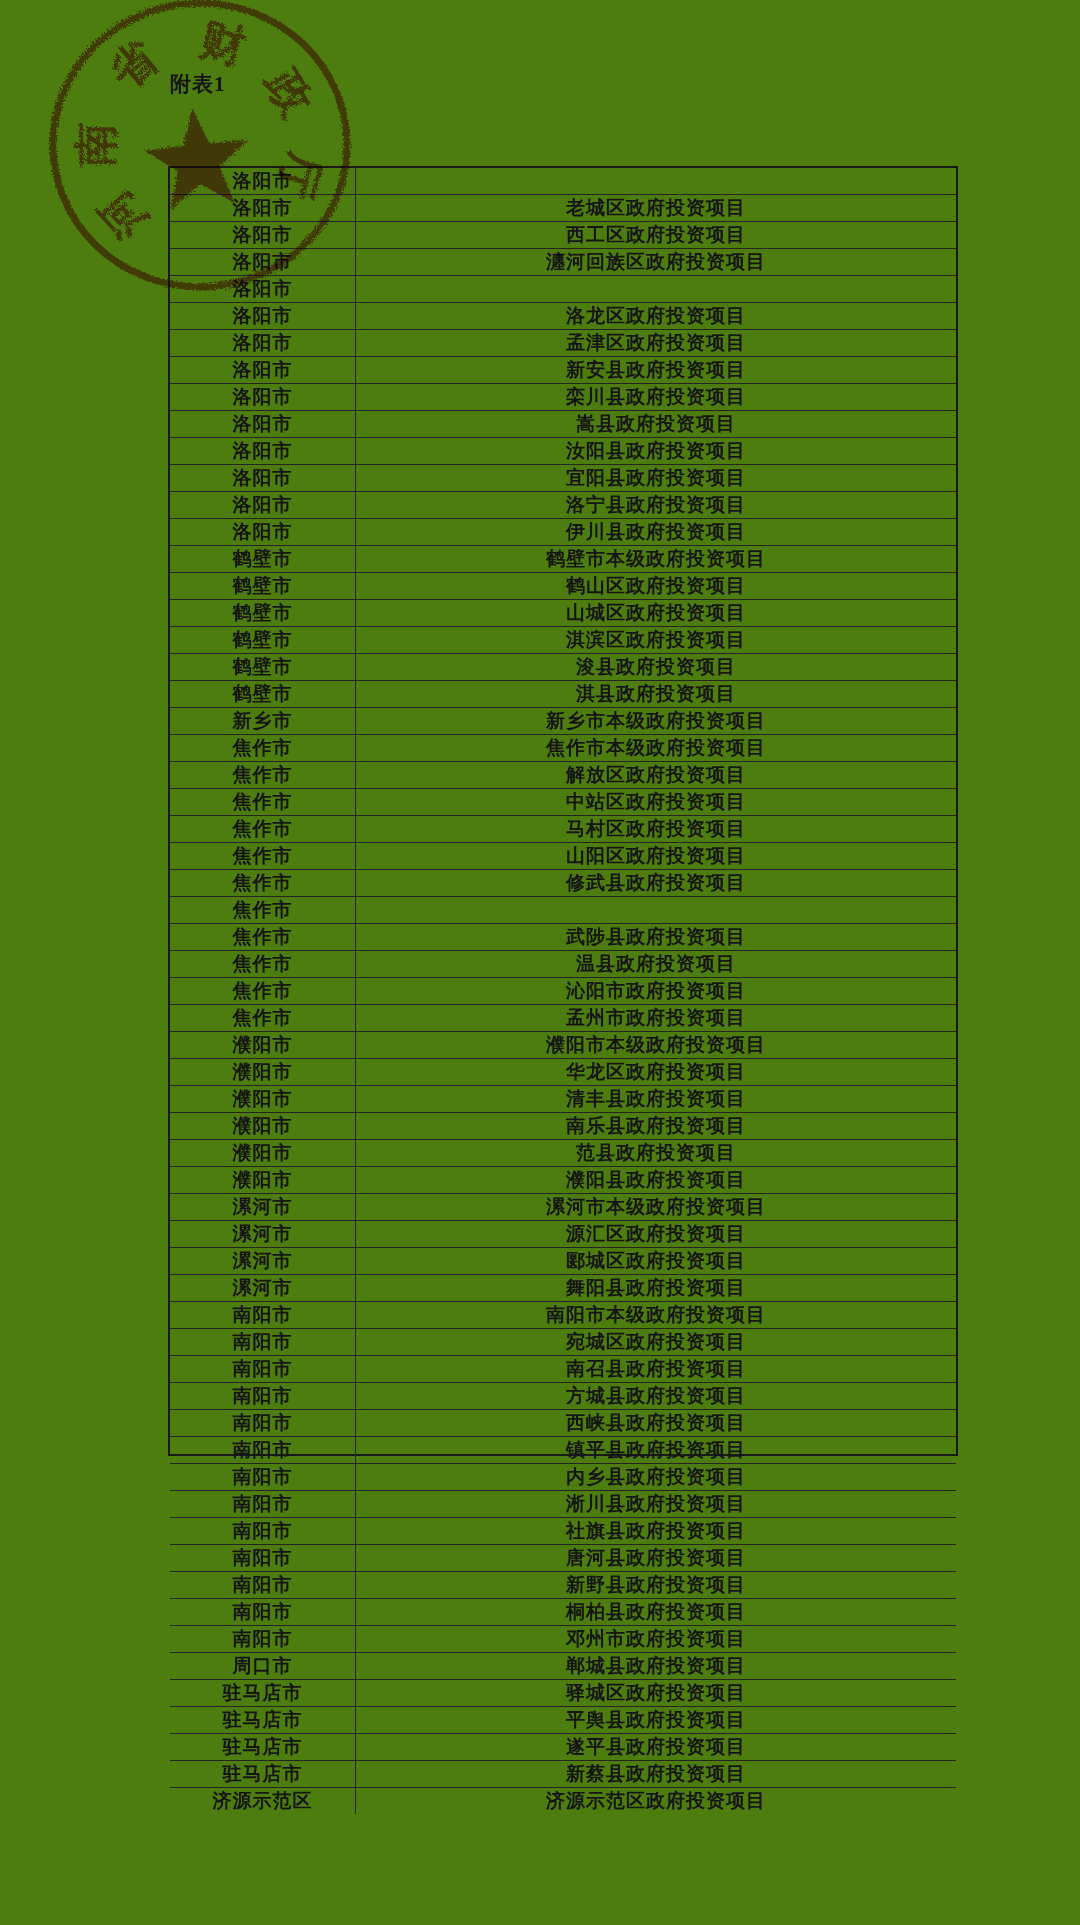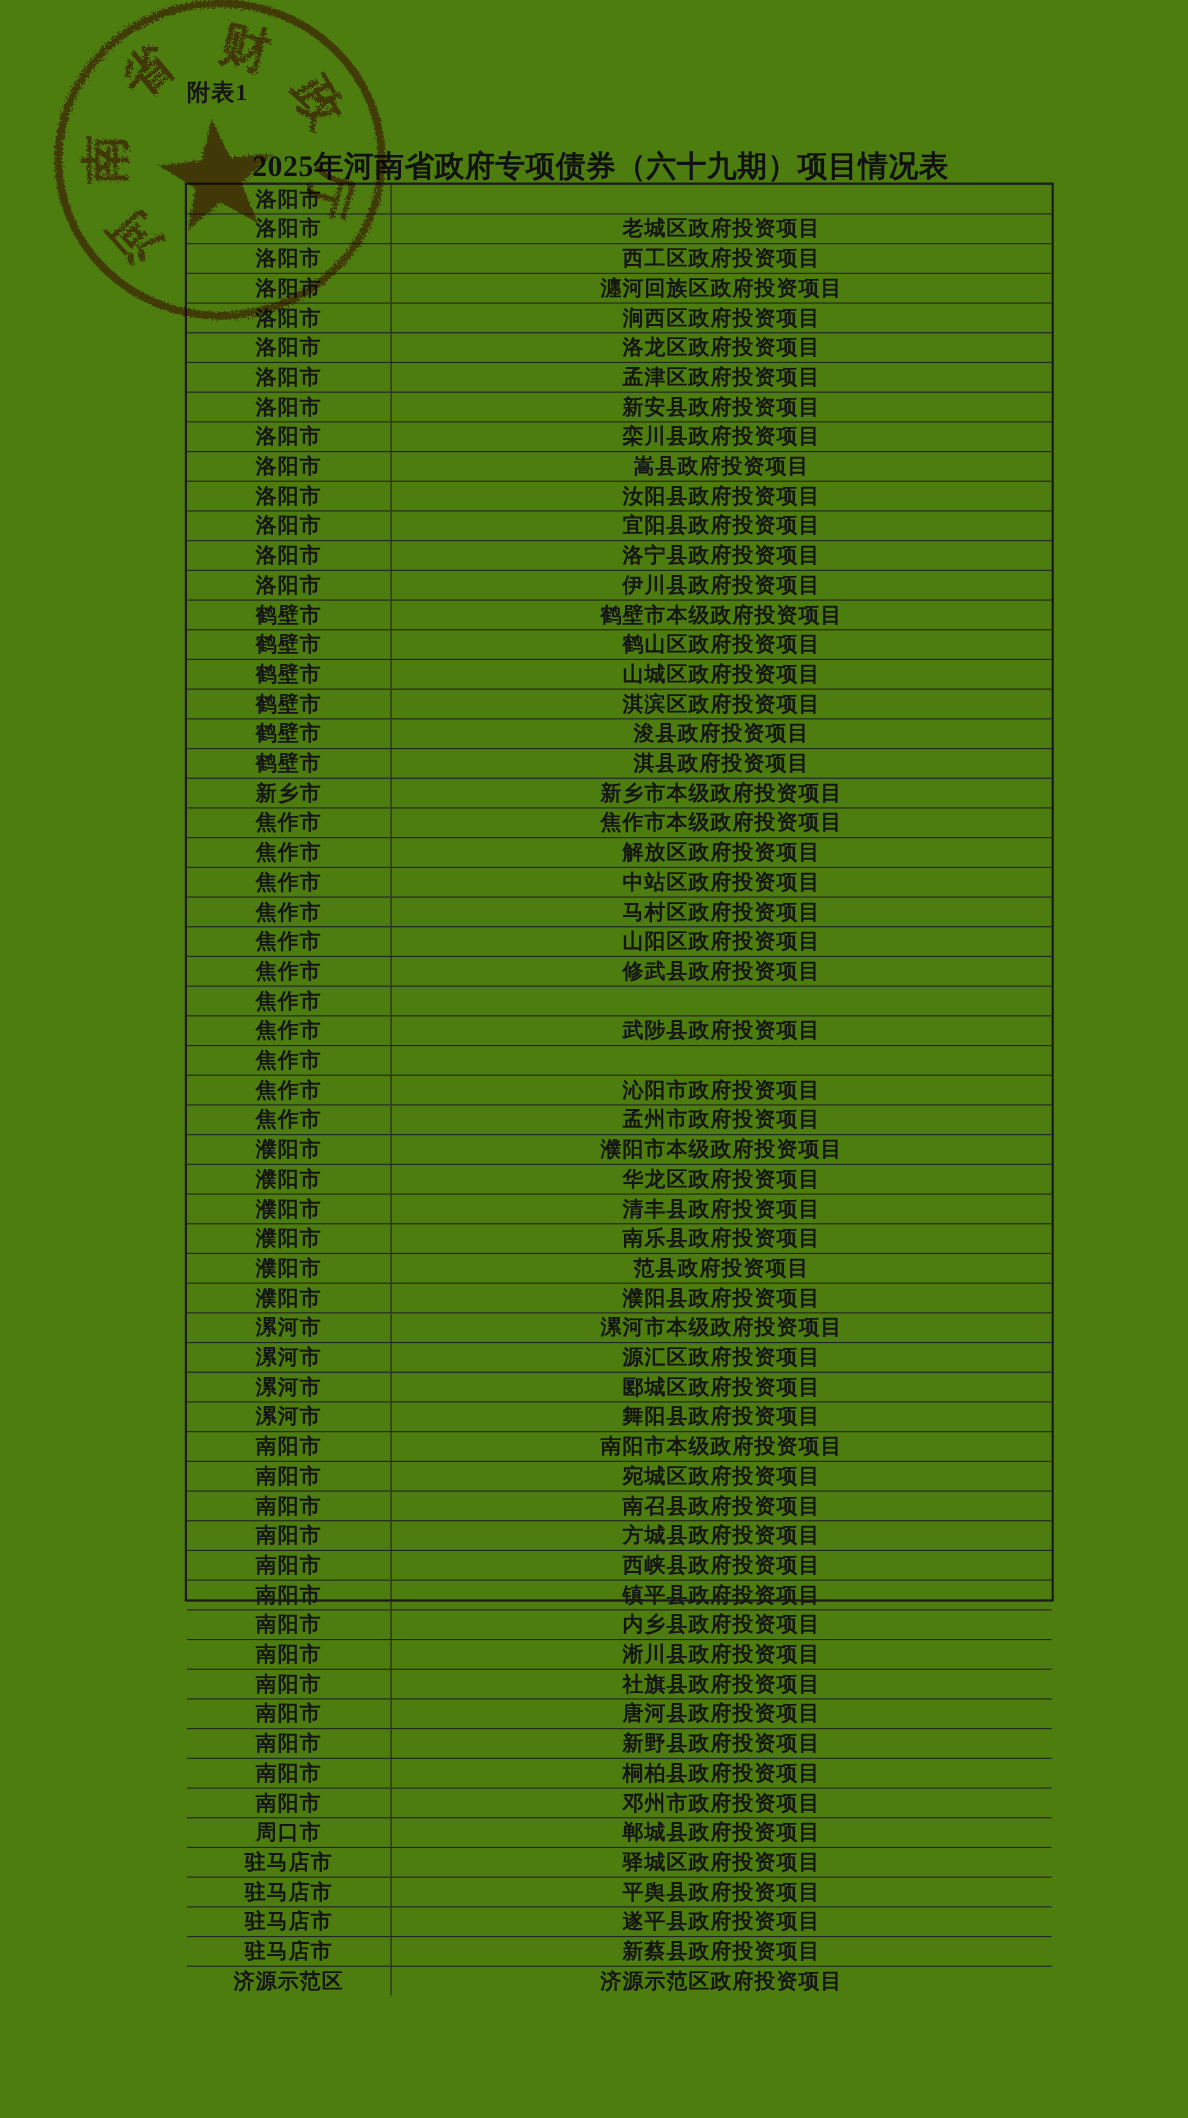--- a/index.html
+++ b/index.html
@@ -100,42 +100,40 @@
     text-anchor: middle;
   }
 </style>
 </head>
 <body>
 
 <div class="page">
 
   <div class="attachment-label">附表1</div>
 
-  <div class="page-title">2025年河南省政府专项债券（六十九期）项目情况表</div>
 
   <div class="bond-table">
 
   <div class="t-row">
         <div class="cell city">洛阳市</div>
       </div>
       <div class="t-row">
         <div class="cell city">洛阳市</div>
         <div class="cell project">老城区政府投资项目</div>
       </div>
       <div class="t-row">
         <div class="cell city">洛阳市</div>
         <div class="cell project">西工区政府投资项目</div>
       </div>
       <div class="t-row">
         <div class="cell city">洛阳市</div>
         <div class="cell project">瀍河回族区政府投资项目</div>
       </div>
       <div class="t-row">
         <div class="cell city">洛阳市</div>
-        <div class="cell project">涧西区政府投资项目</div>
       </div>
       <div class="t-row">
         <div class="cell city">洛阳市</div>
         <div class="cell project">洛龙区政府投资项目</div>
       </div>
       <div class="t-row">
         <div class="cell city">洛阳市</div>
         <div class="cell project">孟津区政府投资项目</div>
       </div>
       <div class="t-row">
@@ -220,20 +218,21 @@
       </div>
       <div class="t-row">
         <div class="cell city">焦作市</div>
       </div>
       <div class="t-row">
         <div class="cell city">焦作市</div>
         <div class="cell project">武陟县政府投资项目</div>
       </div>
       <div class="t-row">
         <div class="cell city">焦作市</div>
+        <div class="cell project">温县政府投资项目</div>
       </div>
       <div class="t-row">
         <div class="cell city">焦作市</div>
         <div class="cell project">沁阳市政府投资项目</div>
       </div>
       <div class="t-row">
         <div class="cell city">焦作市</div>
         <div class="cell project">孟州市政府投资项目</div>
       </div>
       <div class="t-row">

